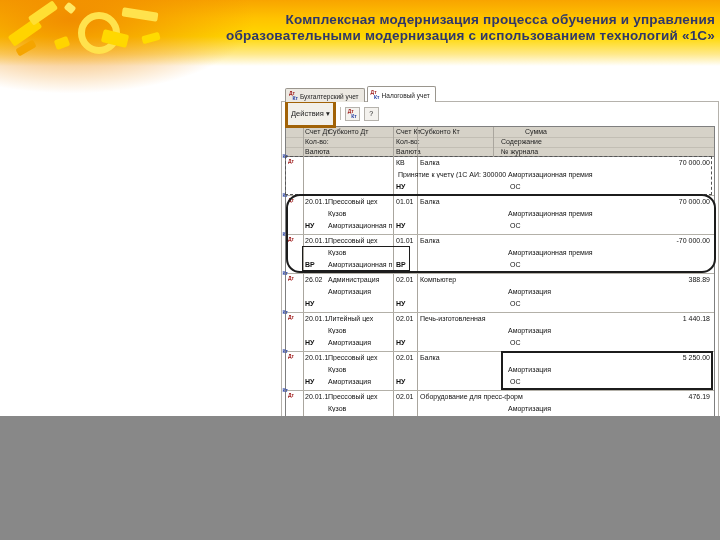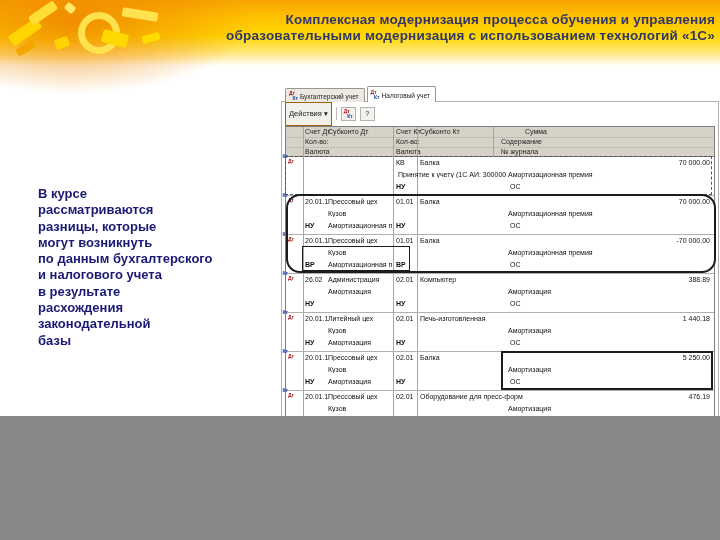--- a/index.html
+++ b/index.html
@@ -27,21 +27,21 @@
   .tab{display:flex;align-items:center;gap:2px;box-sizing:border-box;height:14px;margin-top:2px;
     border:1px solid #9a968e;border-bottom:none;border-radius:2px 2px 0 0;
     padding:1px 5px 0 3px;font-size:6.5px;background:#ece9e2;color:#222;}
   .tab.active{background:#fff;height:16px;margin-top:0;z-index:4;}
   .dtkt{position:relative;width:9px;height:10px;font-size:5px;line-height:5px;font-weight:bold;flex:none;}
   .dtkt .d{position:absolute;left:0;top:0;color:#a02020;}
   .dtkt .k{position:absolute;right:0;bottom:0;color:#203aa0;}
 
   .toolbar{position:absolute;left:285px;top:105px;height:17px;display:flex;align-items:center;
     gap:4px;font-size:7.5px;color:#222;z-index:2;}
-  .actions-btn{display:flex;align-items:center;gap:2px;padding:11px 3px;border:1px solid #a16207;
+  .actions-btn{display:flex;align-items:center;gap:2px;padding:11px 3px;border:3px solid #a16207;
     background:#f2f0ea;height:13px;box-sizing:border-box;cursor:default;}
   .tb-sep{width:1px;height:13px;background:#c1beb6;}
   .tool-btn{width:15px;height:14px;border:1px solid #b5b2ac;background:#f4f2ee;
     display:flex;align-items:center;justify-content:center;font-size:7px;box-sizing:border-box;}
 
   
   .grid{position:absolute;left:285px;top:126px;width:428px;height:340px;box-sizing:content-box;
     border:1px solid #7f7f7f;background:#fff;font-size:7px;color:#111;z-index:1;}
   .ghead{position:absolute;left:0;top:0;width:100%;height:30px;background:#d6d2c8;
     border-bottom:1px solid #7f7f7f;box-sizing:border-box;}
@@ -84,30 +84,20 @@
     <div class="deco" style="left:102px;top:32px;width:26px;height:13px;background:#ffd800;transform:rotate(14deg);"></div>
     <div class="deco" style="left:122px;top:10px;width:36px;height:9px;background:#ffe24d;transform:rotate(9deg);"></div>
     <div class="deco" style="left:142px;top:34px;width:18px;height:8px;background:#ffdb00;transform:rotate(-15deg);"></div>
     <div class="deco" style="left:16px;top:44px;width:20px;height:8px;background:#f5a500;transform:rotate(-30deg);"></div>
     <div class="title">
       <div>Комплексная модернизация процесса обучения и управления</div>
       <div>образовательными модернизация с использованием технологий «1С»</div>
     </div>
   </div>
 
-  <div class="bodytext">В курсе
-рассматриваются
-разницы, которые
-могут возникнуть
-по данным бухгалтерского
-и налогового учета
-в результате
-расхождения
-законодательной
-базы</div>
 
   <div class="app"></div>
 
   <div class="tabs" id="tabbar">
       <div class="tab">
         <span class="dtkt">
           <span class="d">Дт</span>
           <span class="k">Кт</span>
         </span>
         <div style="display: inline;">Бухгалтерский учет</div>

